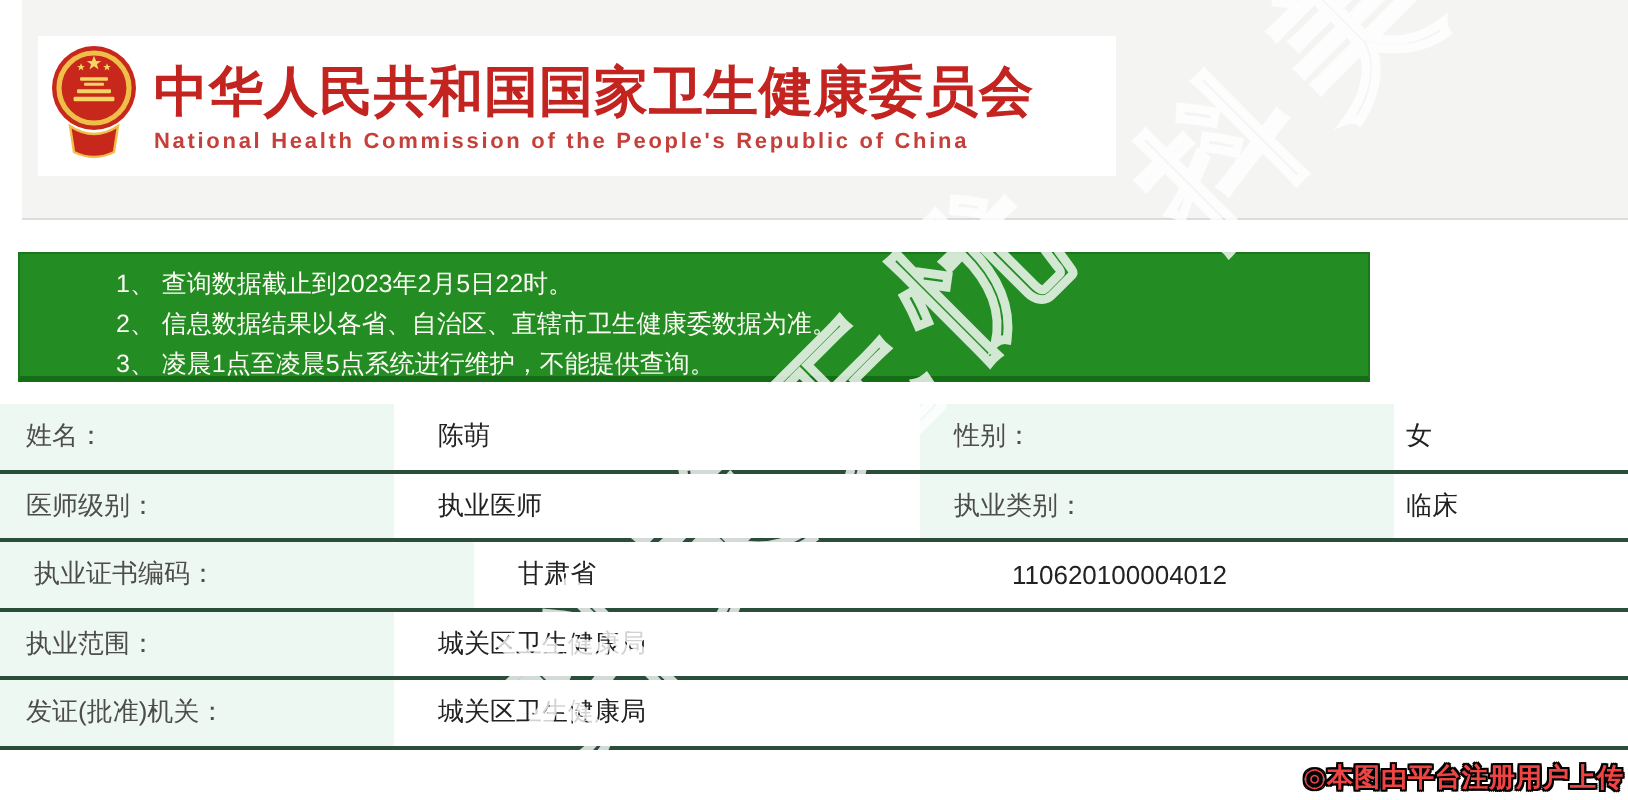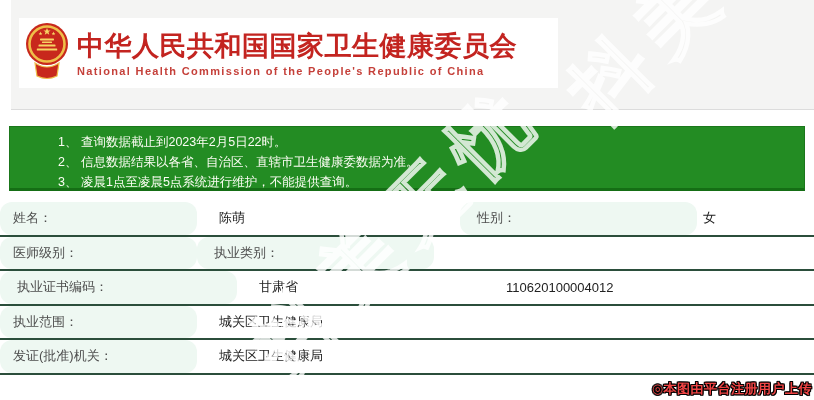--- a/index.html
+++ b/index.html
@@ -13,29 +13,29 @@
   .header-band { position:absolute; left:8px; top:18px; width:539px; height:70px;
                  background:#ffffff; display:flex; align-items:center; padding-left:6px; }
   .emblem-wrap { flex:0 0 auto; margin-right:8px; }
   .titles { display:flex; flex-direction:column; }
   .title-cn { font-size:27px; font-weight:bold; color:#c32420; letter-spacing:0.5px;
               line-height:32px; white-space:nowrap; }
   .title-en { font-size:11px; font-weight:bold; color:#c5403a; letter-spacing:1.35px;
               margin-top:3px; white-space:nowrap; }
 
   
-  .notice { position:absolute; left:9px; top:126px; width:796px; height:65px;
+  .notice { position:absolute; left:9px; top:126px; width:676px; height:65px;
             background:#238c23; border:1px solid #1b771b; border-bottom:3px solid #156e15;
             padding:5px 0 0 48px; }
   .notice-line { color:#fdfdf5; font-size:12.5px; line-height:20px; white-space:nowrap; }
 
   
   .rtable { position:absolute; left:0; top:202px; width:814px; }
   .trow { display:flex; align-items:stretch; height:34.5px; border-bottom:2px solid #2b4e3b; }
-  .cell { display:flex; align-items:center; font-size:13px; white-space:nowrap; overflow:hidden;border-radius:12px; }
+  .cell { display:flex; align-items:center; font-size:13px; white-space:nowrap; overflow:hidden; }
   .cell.label { background:#eef8f2; color:#4d4d4d; }
   .cell.value { background:#ffffff; color:#222222; }
   .c0 { width:197px; padding-left:13px; }
   .c1 { width:263px; padding-left:22px; }
   .c1.wide { flex:1; }
   .c2 { width:237px; padding-left:17px; }
   .c3 { flex:1; padding-left:6px; }
 
   
   .watermark { position:absolute; font-size:76px; font-weight:bold; letter-spacing:16px;
@@ -90,21 +90,23 @@
 
   <div class="rtable" id="record-table">
       <div class="trow">
         <div class="cell label c0">姓名：</div>
         <div class="cell value c1">陈萌</div>
         <div class="cell label c2">性别：</div>
         <div class="cell value c3">女</div>
       </div>
       <div class="trow">
         <div class="cell label c0">医师级别：</div>
+        <div class="cell value c1">执业医师</div>
         <div class="cell label c2">执业类别：</div>
+        <div class="cell value c3">临床</div>
       </div>
       <div class="trow">
         <div class="cell label c2">执业证书编码：</div>
         <div class="cell value c1">甘肃省</div>
         <div class="cell value c3">110620100004012</div>
       </div>
       <div class="trow">
         <div class="cell label c0">执业范围：</div>
         <div class="cell value c1 wide">城关区卫生健康局</div>
       </div>

